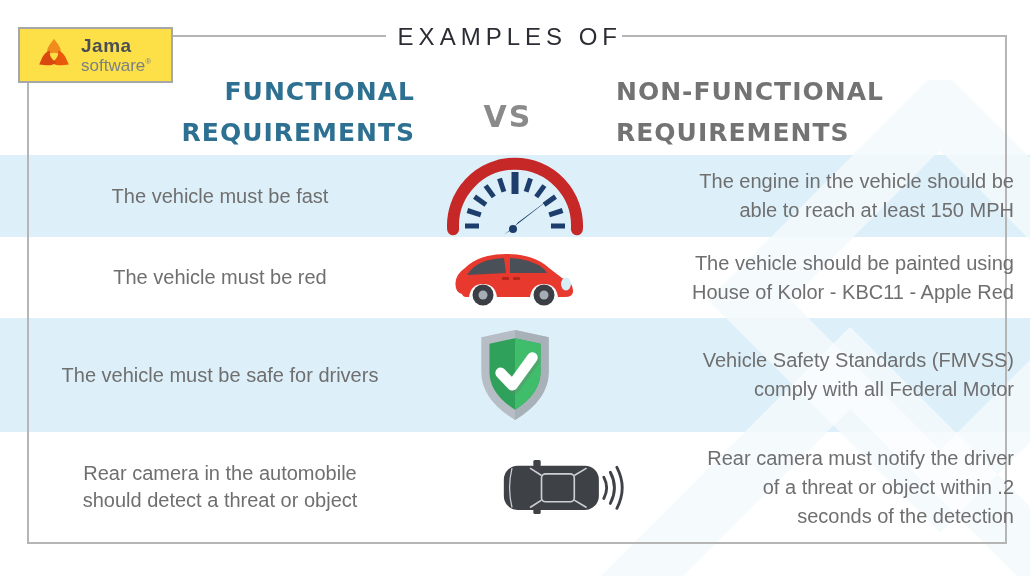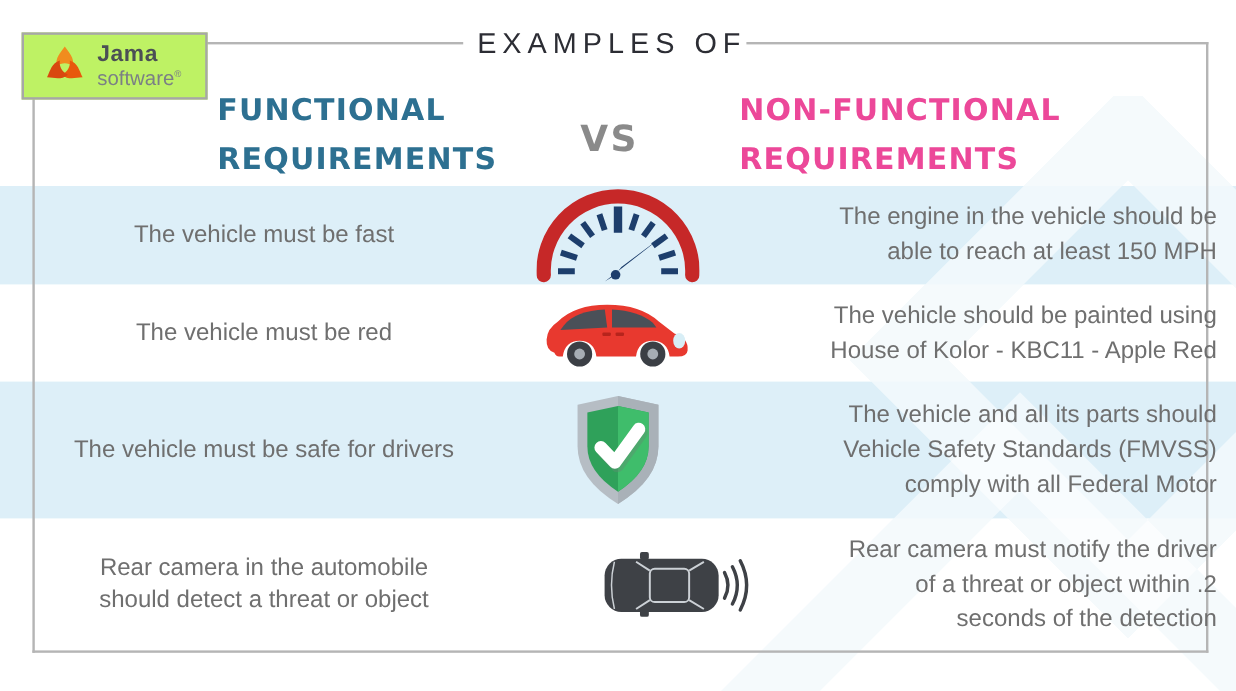--- a/index.html
+++ b/index.html
@@ -12,33 +12,33 @@
   
   .band{position:absolute;left:0;width:1030px;background:#ddeff8;z-index:1;}
   .band1{top:155px;height:82px;}
   .band3{top:318px;height:114px;}
   
   .frame{position:absolute;background:#b5b5b5;z-index:3;}
   
   .title{position:absolute;left:386px;top:23px;width:236px;text-align:right;z-index:5;
          font-size:24px;letter-spacing:5px;color:#2c2d34;}
   
-  .logo-box{position:absolute;left:18px;top:27px;width:151px;height:52px;background:#bef264;
+  .logo-box{position:absolute;left:18px;top:27px;width:151px;height:52px;background:#fde047;
             border:2px solid #a7a7a7;z-index:5;display:flex;align-items:center;}
   .logo-mark{margin-left:16px;flex:0 0 auto;}
   .logo-text{margin-left:9px;line-height:1;}
   .logo-top{font-size:19px;font-weight:bold;color:#4b4f55;letter-spacing:0.5px;}
   .logo-bottom{font-size:17px;color:#7b8085;margin-top:2px;}
   .logo-reg{font-size:8px;vertical-align:super;color:#7b8085;}
   
   .hdr{position:absolute;top:71px;z-index:5;font-family:"DejaVu Sans",sans-serif;
        font-weight:bold;font-size:25px;line-height:41px;letter-spacing:1px;}
-  .hdr-func{left:181px;width:250px;text-align:left;color:#2d7091;}
+  .hdr-func{left:165px;width:250px;text-align:right;color:#2d7091;}
   .hdr-vs{left:477px;width:62px;top:96px;text-align:center;color:#8a8a8a;font-size:30px;letter-spacing:2px;}
-  .hdr-nonfunc{left:616px;width:310px;text-align:left;color:#ec4899;}
+  .hdr-nonfunc{left:616px;width:310px;text-align:left;color:#737373;}
   .hdr span{display:block;}
   
   .row{position:absolute;left:0;width:1030px;display:grid;grid-template-columns:440px 150px 1fr;
        z-index:4;color:#6f6f6f;font-size:20px;}
   .r1{top:155px;height:82px;}
   .r2{top:237px;height:81px;}
   .r3{top:318px;height:114px;}
   .r4{top:432px;height:110px;gap:40px;}
   .cell{display:flex;flex-direction:column;justify-content:center;}
   .cell-left{text-align:center;line-height:27px;}
@@ -162,21 +162,20 @@
       <svg width="78" height="96" viewBox="0 0 76 94">
         <path d="M38 3 L71 10 V44 Q71 71 38 91 Q5 71 5 44 V10 Z" fill="#b6bdc4"></path>
         <path d="M38 3 L71 10 V44 Q71 71 38 91 Z" fill="#a9b1b8"></path>
         <path d="M38 11 L63 16.5 V44 Q63 65 38 81 Q13 65 13 44 V16.5 Z" fill="#2fa15a"></path>
         <path d="M38 11 L63 16.5 V44 Q63 65 38 81 Z" fill="#3fbd6b"></path>
         <path d="M26 48 L37.5 60 L57 33" fill="none" stroke="#5f8f72" stroke-width="10.5" stroke-linecap="round" stroke-linejoin="round" opacity="0.45"></path>
         <path d="M24 45 L35.5 57 L55 30" fill="none" stroke="#ffffff" stroke-width="10.5" stroke-linecap="round" stroke-linejoin="round"></path>
       </svg>
     </div>
     <div class="cell cell-right">
-      <span class="ln">The vehicle and all its parts should</span>
       <span class="ln">Vehicle Safety Standards (FMVSS)</span>
       <span class="ln">comply with all Federal Motor</span>
     </div>
   </div>
 
   <div class="row r4">
     <div class="cell cell-left">
       <span class="ln">Rear camera in the automobile</span>
       <span class="ln">should detect a threat or object</span>
     </div>

